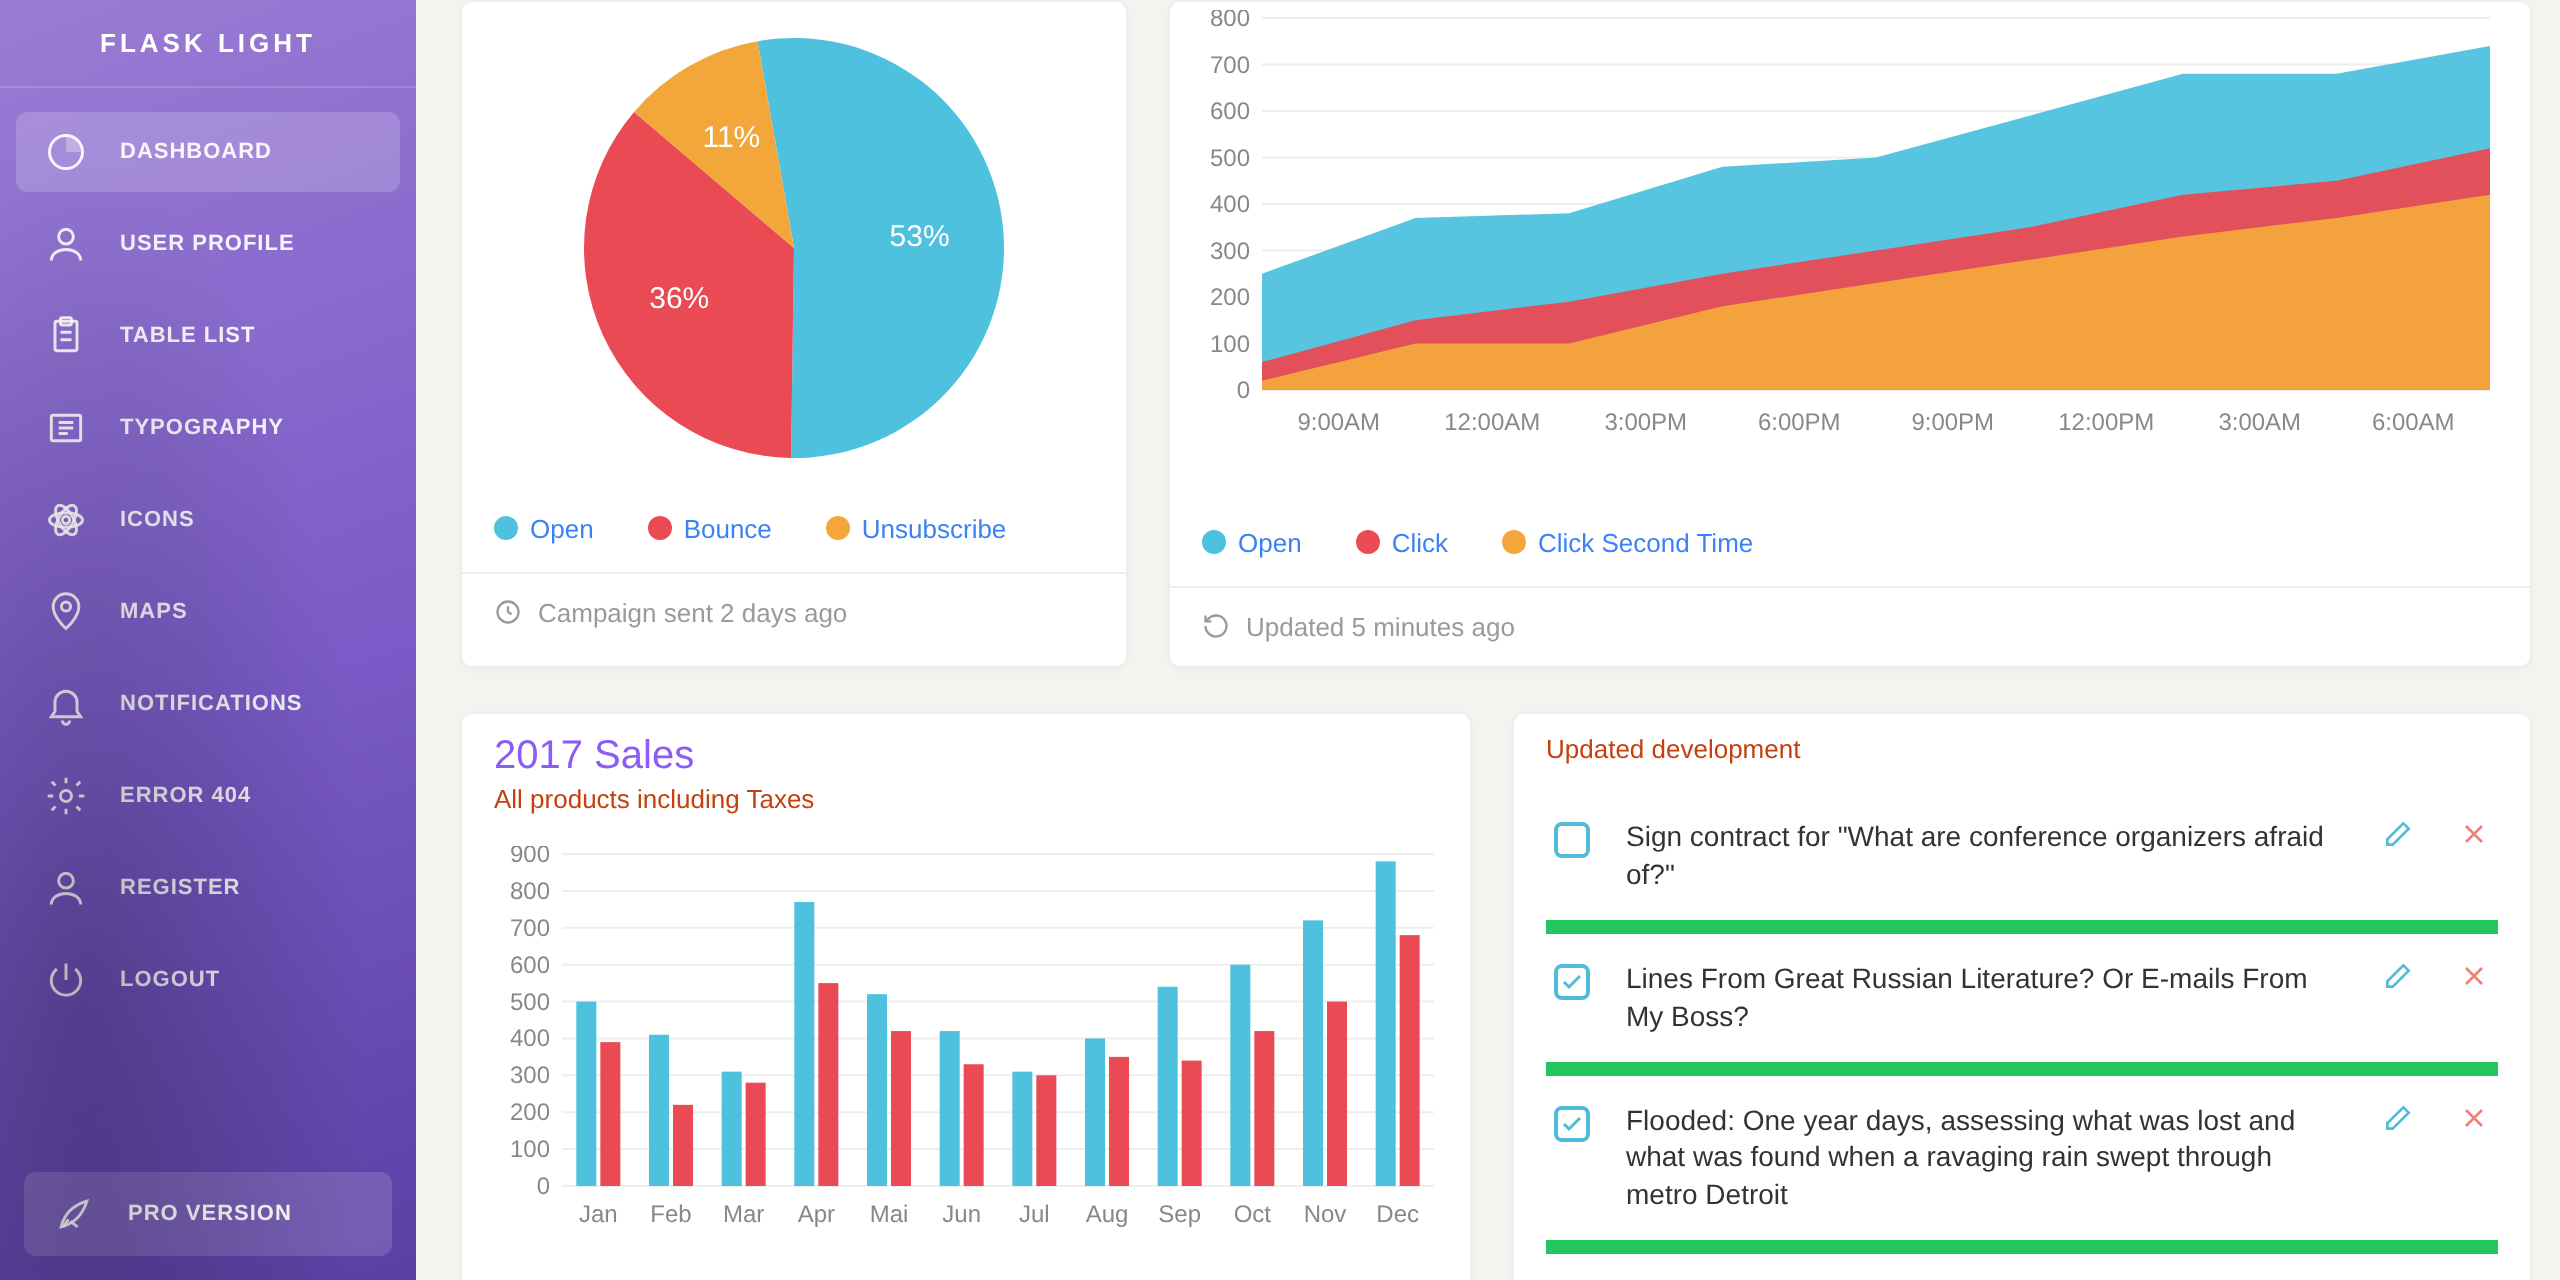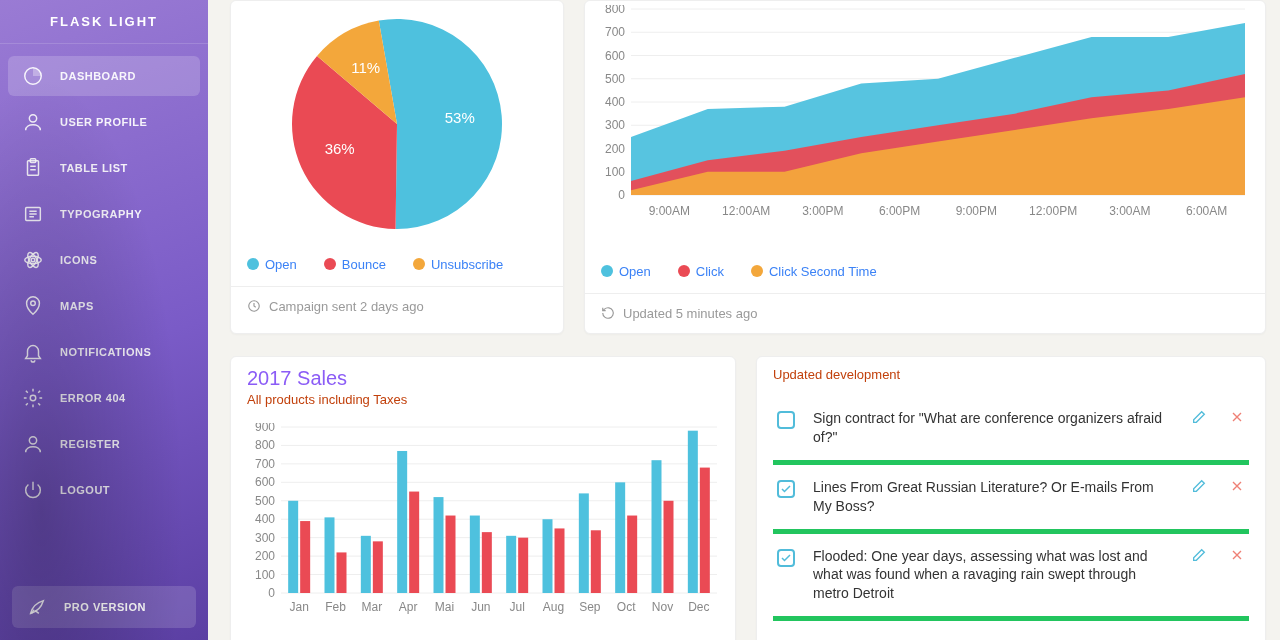--- a/index.html
+++ b/index.html
@@ -19,21 +19,21 @@
 .card-body{padding:10px 16px}
 .card-footer{border-top:1px solid #eee;padding:12px 16px;color:#9a9a9a;display:flex;align-items:flex-start;gap:8px;font-size:13px}
 .card-footer svg{width:14px;height:14px;stroke:#9a9a9a;fill:none;stroke-width:2}
 .legend{display:flex;gap:27px;padding:12px 16px 14px;color:#3b82f6;font-size:13px;align-items:center;flex-wrap:wrap}
 .dot{width:12px;height:12px;border-radius:50%;display:inline-block;margin-right:6px;vertical-align:-1px}
 h3{font-size:20px;font-weight:500;color:#8b5cf6;margin-bottom:2px}
 .sub{color:#c2410c;font-size:13px}
 
 .pie-wrap{display:flex;justify-content:center;padding:8px 0 6px}
 
-.task-row{display:flex;align-items:flex-start;gap:18px;padding:13px 4px;border-top:5px solid #22c55e}
+.task-row{display:flex;align-items:flex-start;gap:18px;padding:13px 4px;border-top:7px solid #22c55e}
 .task-row:first-child{border-top:none}
 .chk{width:18px;height:18px;border:2px solid #51bcda;border-radius:4px;flex-shrink:0;display:flex;align-items:center;justify-content:center;cursor:pointer;color:#51bcda;margin-top:2px}
 .chk.checked svg{display:block}
 .chk svg{display:none;width:12px;height:12px;stroke:#51bcda;fill:none;stroke-width:3}
 .task-text{flex:1;color:#333;font-size:14px;line-height:1.35}
 .task-actions{display:flex;gap:22px;align-items:center}
 .icon-btn{cursor:pointer}
 .icon-btn svg{width:16px;height:16px;fill:none;stroke-width:2}
 .edit svg{stroke:#51bcda}
 .del svg{stroke:#ef8075}

